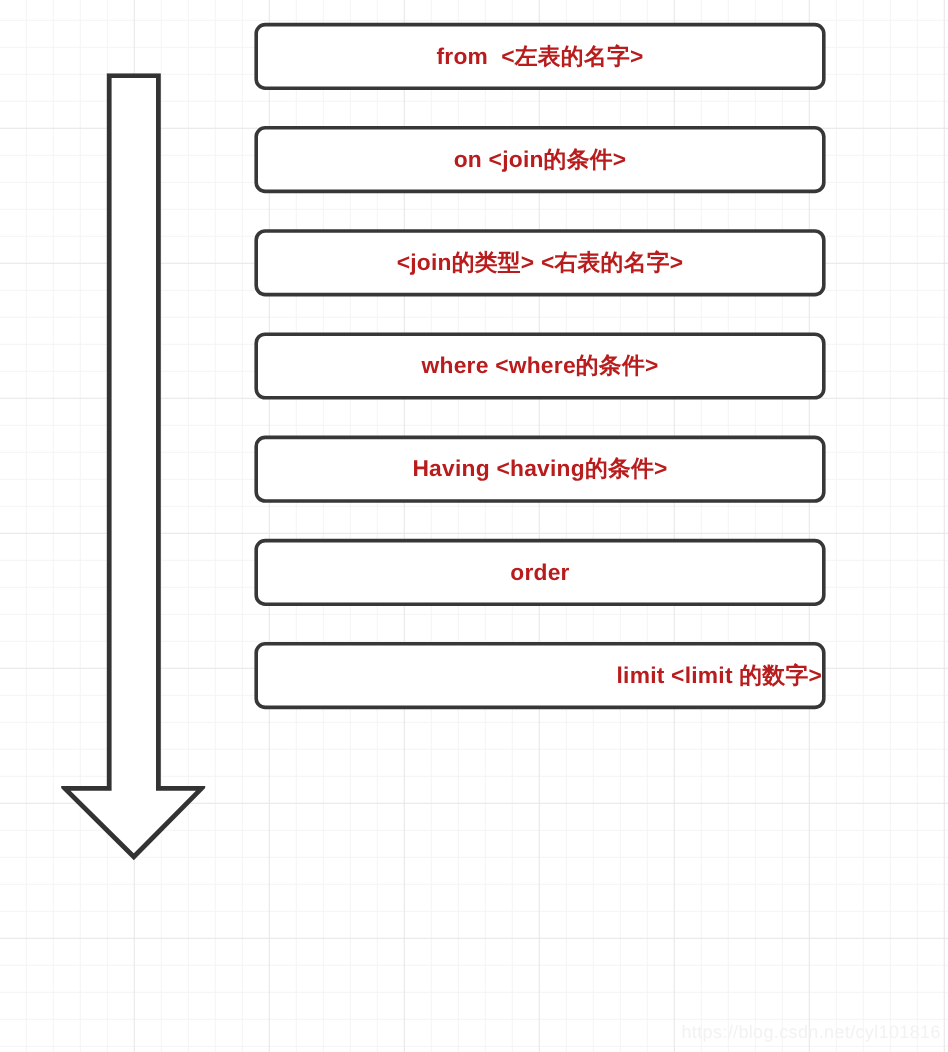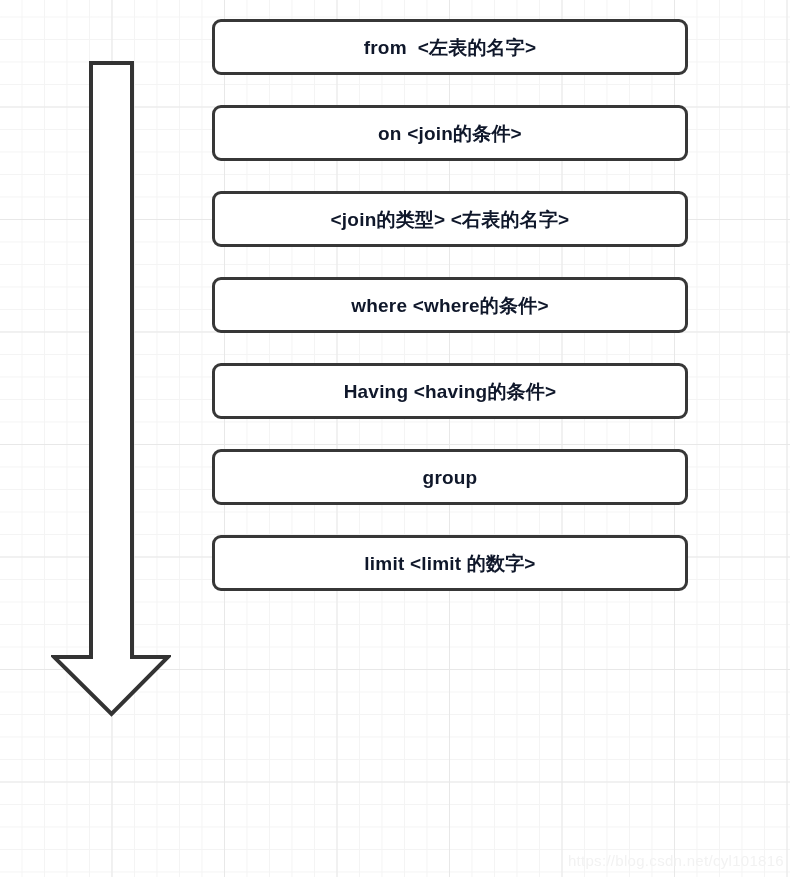--- a/index.html
+++ b/index.html
@@ -52,26 +52,26 @@
     height: 56px;
     margin-bottom: 30px;
     border: 3px solid #373737;
     border-radius: 9px;
     background: #ffffff;
     display: flex;
     align-items: center;
     justify-content: center;
     text-align: center;
   }
-  .step-box:last-child { margin-bottom: 0; }
+  .step-box:last-child { margin-bottom: 0; justify-content: flex-end; }
 
   .step-label {
     font-size: 19px;
     font-weight: bold;
-    color: #0f172a;
+    color: #b91c1c;
     letter-spacing: 0.2px;
     line-height: 1;
     white-space: pre;
   }
 
   
   .watermark {
     position: absolute;
     right: 6px;
     bottom: 8px;
@@ -110,21 +110,21 @@
     <div class="step-box">
       <span class="step-label">where &lt;where的条件&gt;</span>
     </div>
 
 
     <div class="step-box">
       <span class="step-label">Having &lt;having的条件&gt;</span>
     </div>
 
     <div class="step-box">
-      <span class="step-label">group</span>
+      <span class="step-label">order</span>
     </div>
 
 
 
     <div class="step-box">
       <span class="step-label">limit &lt;limit 的数字&gt;</span>
     </div>
 
   </div>
 

